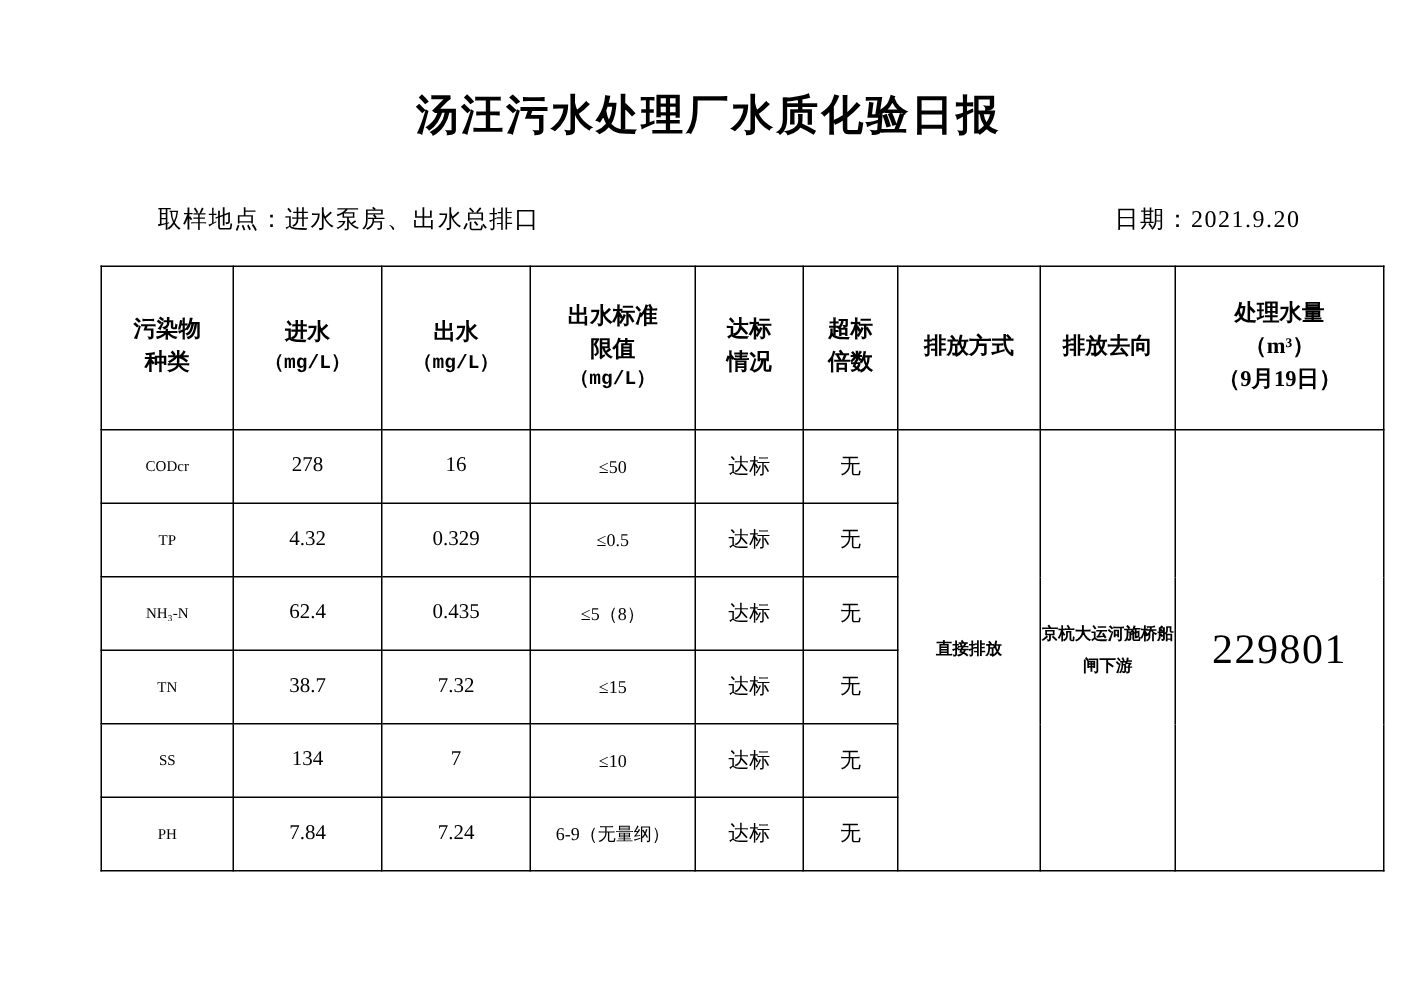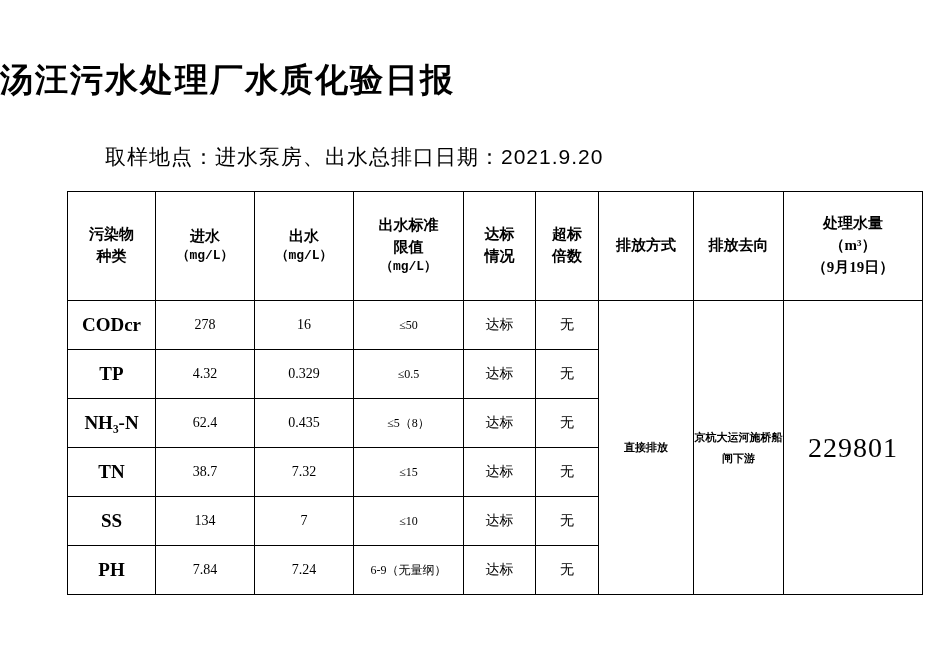--- a/index.html
+++ b/index.html
@@ -15,33 +15,34 @@
     position: relative;
     overflow: hidden;
   }
   .page {
     width: 945px;
     height: 672px;
     position: relative;
     box-sizing: border-box;
   }
   .doc-title {
-    text-align: left;
-    font-size: 33px;
+    text-align: center;
+    font-size: 28px;
     font-weight: bold;
     letter-spacing: 2px;
     padding-top: 58px;
     font-family: "Liberation Serif", serif;
   }
   .meta-row {
     display: flex;
+    justify-content: space-between;
     align-items: baseline;
     margin: 40px 78px 0 105px;
-    font-size: 21px;
-    font-family: Liberation Sans, sans-serif;
+    font-size: 16px;
+    font-family: Liberation Serif, serif;
   }
   .meta-left { letter-spacing: 1px; }
   .meta-right { letter-spacing: 1px; }
 
   .table-wrap {
     margin: 20px auto 0 auto;
     width: 855px;
     padding-left: 44px;
   }
   table.report {
@@ -65,22 +66,22 @@
   thead td .sub {
     font-weight: bold;
     font-family: "Liberation Mono", monospace;
     font-size: 13px;
   }
   tbody td {
     height: 48px;
     font-size: 15px;
   }
   td.rowhead {
-    font-weight: bold;
-    font-size: 19px;
+    font-weight: normal;
+    font-size: 10px;
     font-family: "Liberation Mono", monospace;
   }
   td.num {
     font-size: 14px;
     font-family: "Liberation Mono", monospace;
   }
   td.limit {
     font-size: 12px;
     font-family: "Liberation Mono", monospace;
   }

